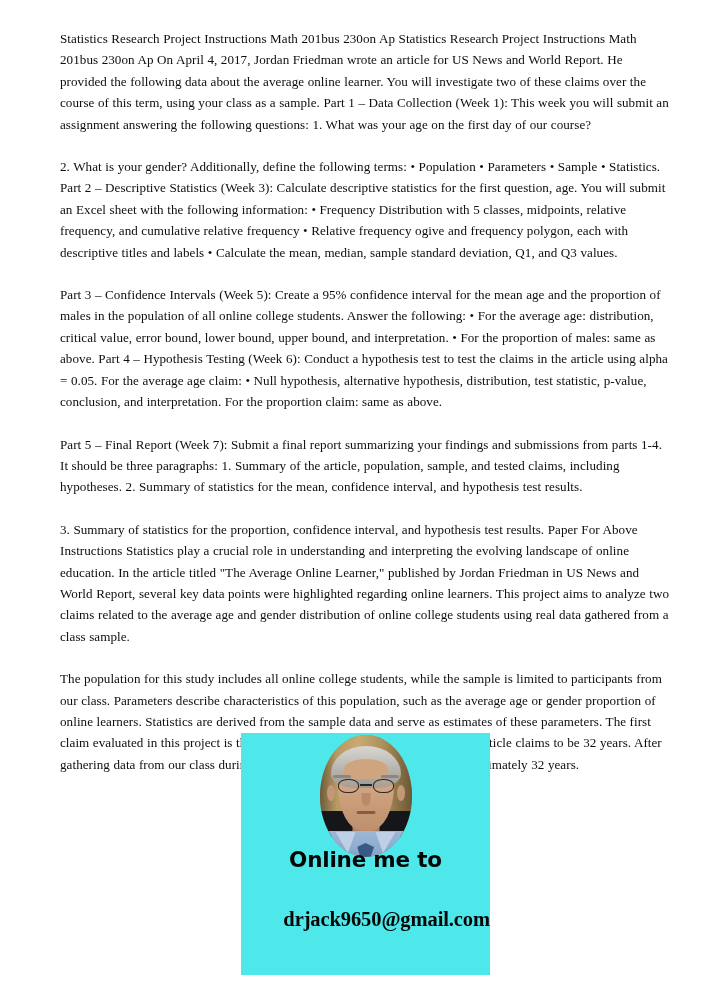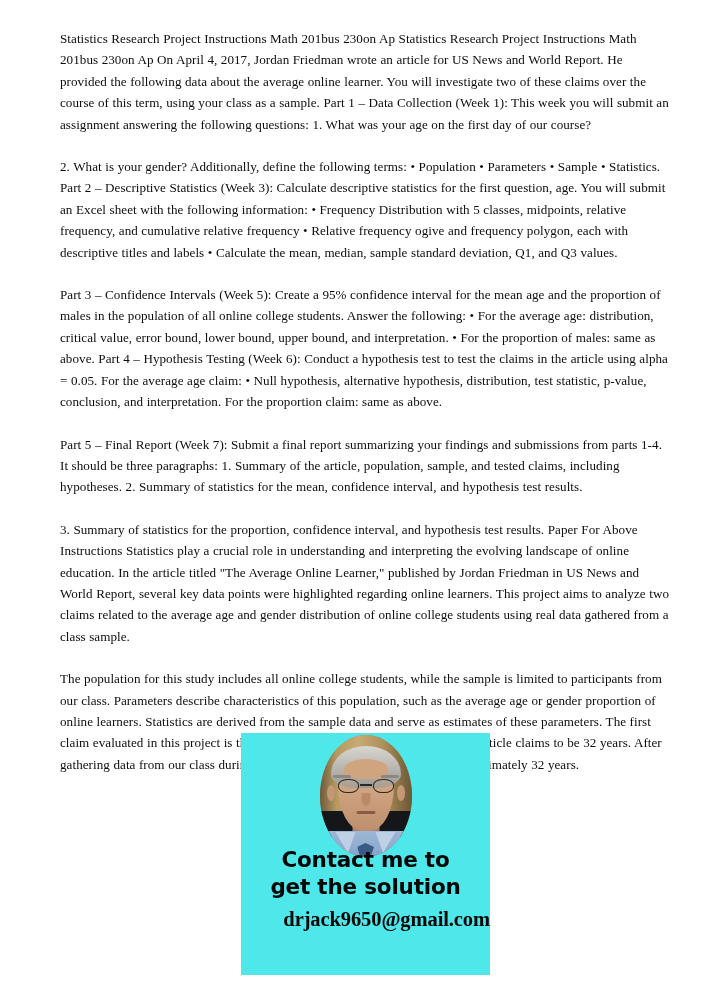--- a/index.html
+++ b/index.html
@@ -250,18 +250,17 @@
       <div class="ph-brow r"></div>
       <div class="ph-glasses">
         <div class="ph-lens l"></div>
         <div class="ph-bridge"></div>
         <div class="ph-lens r"></div>
       </div>
       <div class="ph-nose"></div>
       <div class="ph-mouth"></div>
     </div>
 
-    <div class="promo-line" id="promo-line1">Contact me to</div>
-    <div class="promo-line" id="promo-line2">get the solution</div>
+    <div class="promo-line" id="promo-line1">Online me to</div>
     <div id="promo-email">drjack9650@gmail.com</div>
   </div>
 
 </div>
 
 </body></html>

